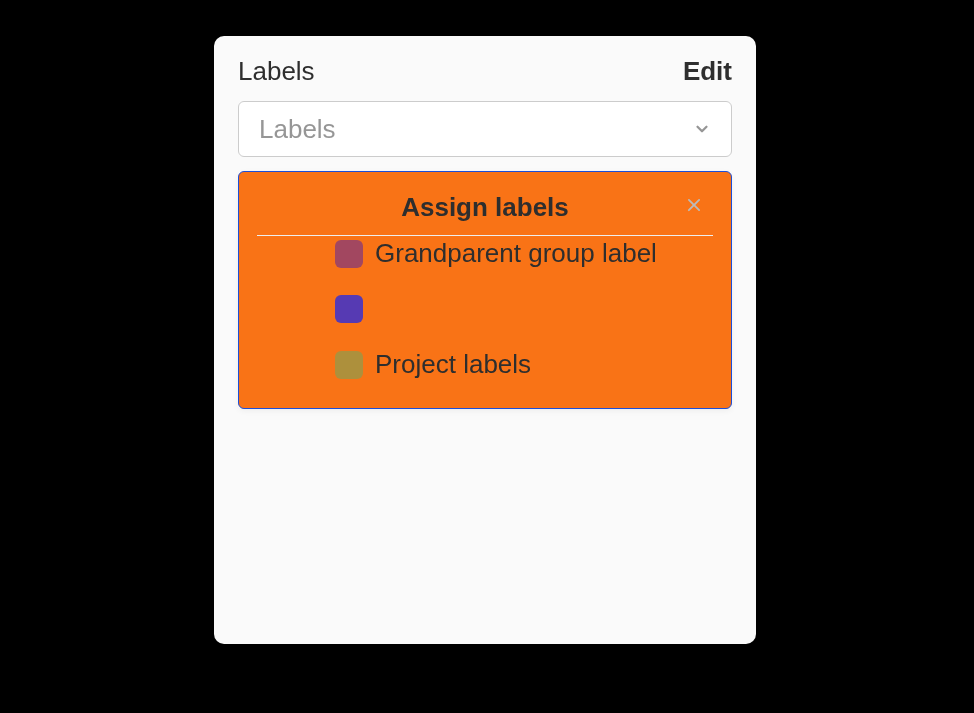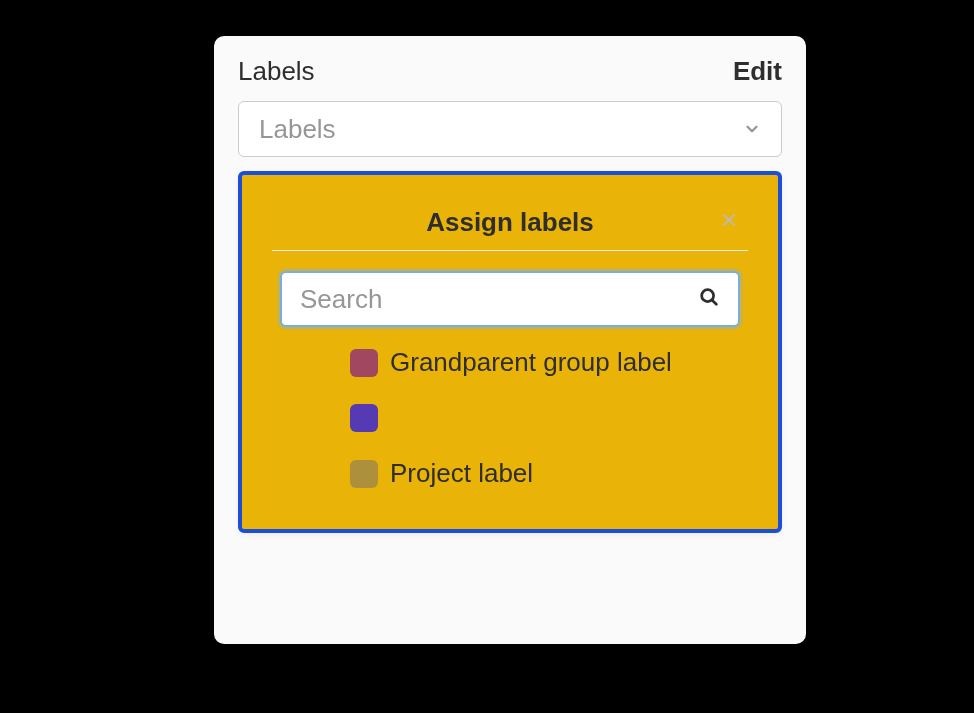--- a/index.html
+++ b/index.html
@@ -7,21 +7,21 @@
       background: #000;
       font-family: -apple-system, BlinkMacSystemFont, "Segoe UI", Helvetica, Arial, sans-serif;
       width: 974px;
       height: 713px;
       position: relative;
     }
     .panel {
       position: absolute;
       left: 214px;
       top: 36px;
-      width: 592px;
+      width: 542px;
       background: #fafafa;
       border-radius: 10px;
       box-shadow: 8px 8px 18px rgba(0,0,0,0.5);
       padding: 20px 24px 0 24px;
       overflow: hidden;
       height: 608px;
     }
     .panel-header {
       display: flex;
       justify-content: space-between;
@@ -56,25 +56,25 @@
       font-size: 26px;
       color: #969696;
     }
     .chevron {
       width: 18px;
       height: 18px;
       color: #969696;
     }
     .popover {
       margin-top: 14px;
-      background: #eab308;
-      border: 4px solid #1d4ed8;
+      background: #f97316;
+      border: 1px solid #1d4ed8;
       border-radius: 6px;
       box-shadow: 0 2px 6px rgba(0,0,0,0.05);
-      padding: 16px;
+      padding: 4px;
     }
     .popover-header {
       display: flex;
       align-items: center;
       justify-content: center;
       position: relative;
       padding: 16px 16px 12px 16px;
     }
     .popover-title {
       font-size: 26px;
@@ -168,37 +168,26 @@
   <div class="popover">
     <div class="popover-header">
       <div class="popover-title">Assign labels</div>
       <span class="close-icon">
         <svg viewBox="0 0 24 24" fill="currentColor">
             <path d="M18.3 5.71a1 1 0 0 0-1.41 0L12 10.59 7.11 5.7A1 1 0 0 0 5.7 7.11L10.59 12 5.7 16.89a1 1 0 1 0 1.41 1.41L12 13.41l4.89 4.89a1 1 0 0 0 1.41-1.41L13.41 12l4.89-4.89a1 1 0 0 0 0-1.4z"></path>
           </svg>
       </span>
     </div>
     <hr class="popover-divider">
-    <div class="search-row">
-      <div class="search-container">
-        <input class="search-input" type="text" placeholder="Search" style="">
-        <span class="search-icon">
-          <svg viewBox="0 0 24 24" fill="none" stroke="currentColor" stroke-linecap="round" stroke-linejoin="round">
-              <circle cx="10.5" cy="10.5" r="6.5"></circle>
-              <line x1="20" y1="20" x2="15.2" y2="15.2"></line>
-            </svg>
-        </span>
-      </div>
-    </div>
     <div class="label-list">
       <div class="label-item">
         <span class="label-swatch swatch-0"></span><span class="label-text">Grandparent group label</span>
       </div>
       <div class="label-item">
         <span class="label-swatch swatch-1"></span>
       </div>
       <div class="label-item">
-        <span class="label-swatch swatch-2"></span><span class="label-text">Project label</span>
+        <span class="label-swatch swatch-2"></span><span class="label-text">Project labels</span>
       </div>
     </div>
   </div>
 
 </div>
 
 </body></html>

